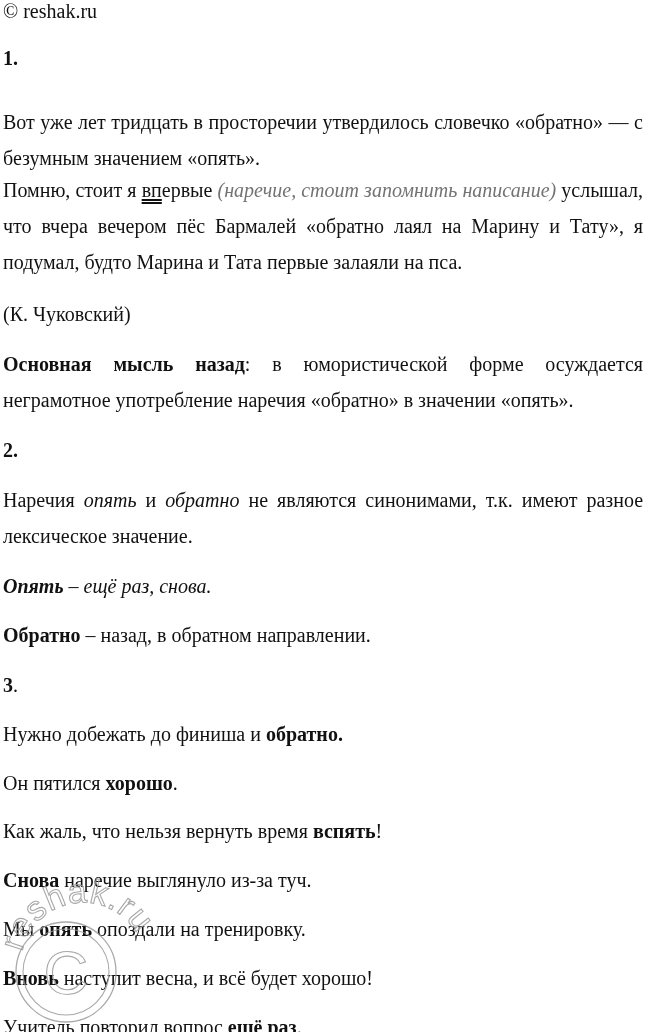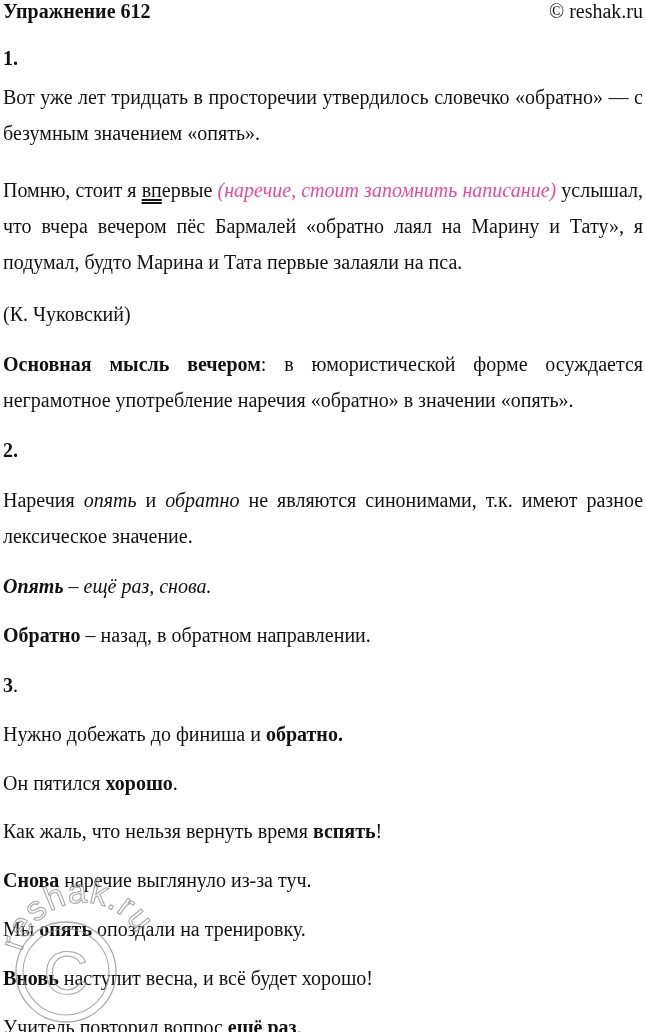--- a/index.html
+++ b/index.html
@@ -42,21 +42,21 @@
       margin: 0;
       line-height: 24px;
     }
     p {
       margin: 0;
       line-height: 36px;
       text-align: justify;
     }
     p.last-left { text-align-last: left; }
     .gray-italic {
-      color: #ec4899;
+      color: #737373;
       font-style: italic;
     }
     .dbl-underline {
       text-decoration: underline double;
       text-underline-offset: 2px;
     }
     b { font-weight: bold; }
     i { font-style: italic; }
 
     .block { position: absolute; left: 0; width: 640px; }
@@ -70,42 +70,41 @@
       height: 172px;
       pointer-events: none;
     }
   </style>
 </head>
 <body>
 
 <div class="page">
 
   <div class="header">
-    <span class="title">Упражнение 612</span>
     <span class="copyright">© reshak.ru</span>
   </div>
 
   <div class="block" style="top:46px;">
     <div class="sec-num">1.</div>
   </div>
 
-  <div class="block" style="top:79px;">
+  <div class="block" style="top:104px;">
     <p class="last-left">Вот уже лет тридцать в просторечии утвердилось словечко «обратно» — с безумным значением «опять».</p>
   </div>
 
   <div class="block" style="top:172px;">
     <p class="last-left"><span>Помню, стоит я </span><span class="dbl-underline">вп</span><span>ервые</span> <span class="gray-italic">(наречие, стоит запомнить написание)</span><span> услышал, что вчера вечером пёс Бармалей «обратно лаял на Марину и Тату», я подумал, будто Марина и Тата первые залаяли на пса.</span></p>
   </div>
 
   <div class="block" style="top:296px;">
     <p>(К. Чуковский)</p>
   </div>
 
   <div class="block" style="top:346px;">
-    <p class="last-left"><b>Основная мысль вечером</b><span>: в юмористической форме осуждается неграмотное употребление наречия «обратно» в значении «опять».</span></p>
+    <p class="last-left"><b>Основная мысль назад</b><span>: в юмористической форме осуждается неграмотное употребление наречия «обратно» в значении «опять».</span></p>
   </div>
 
   <div class="block" style="top:438px;">
     <div class="sec-num">2.</div>
   </div>
 
   <div class="block" style="top:482px;">
     <p class="last-left"><span>Наречия </span><i>опять</i><span> и </span><i>обратно</i><span> не являются синонимами, т.к. имеют разное лексическое значение.</span></p>
   </div>
 

